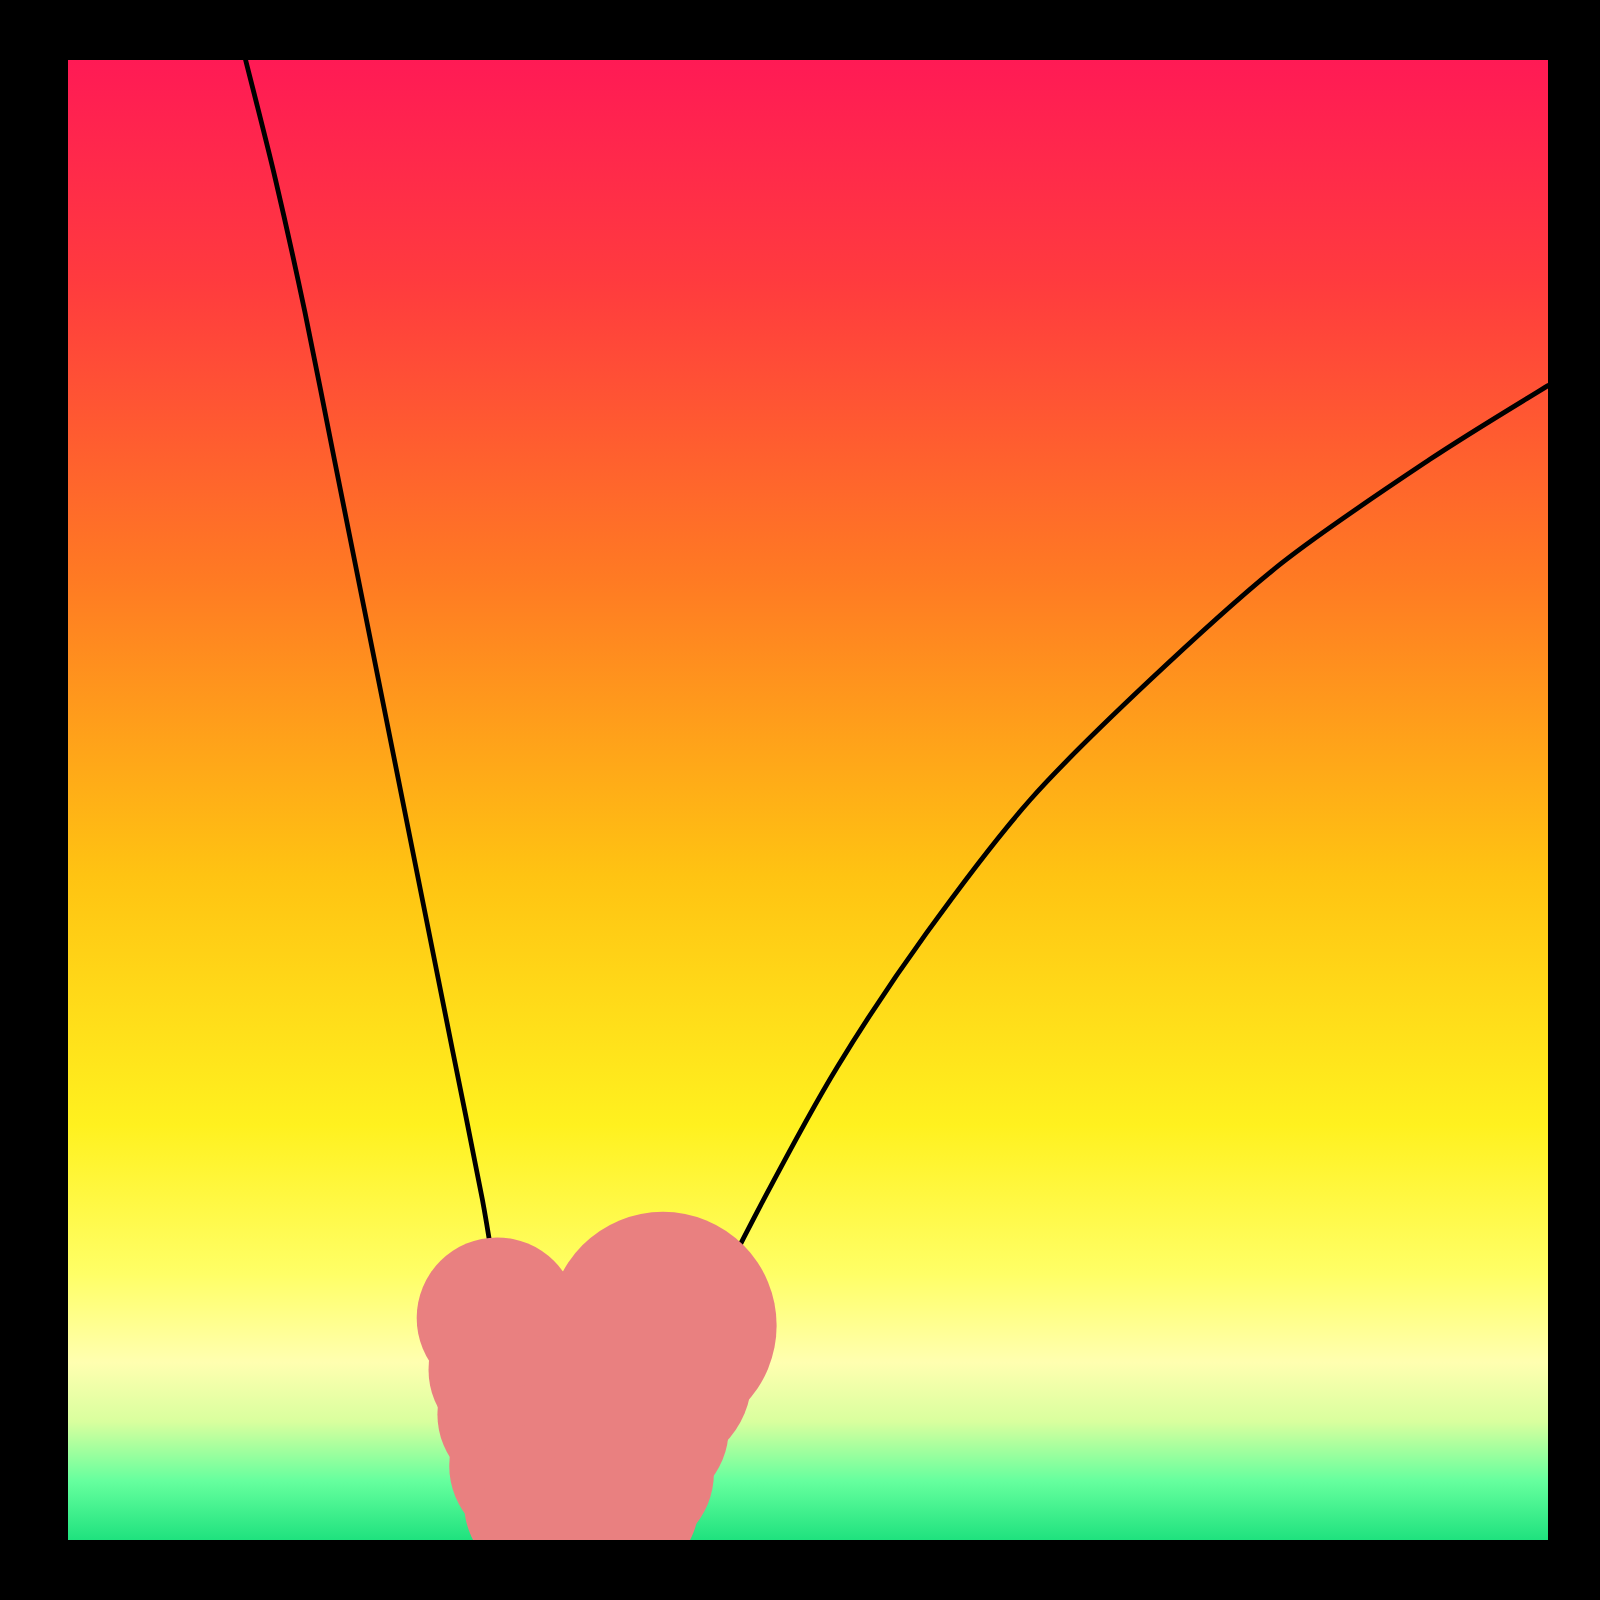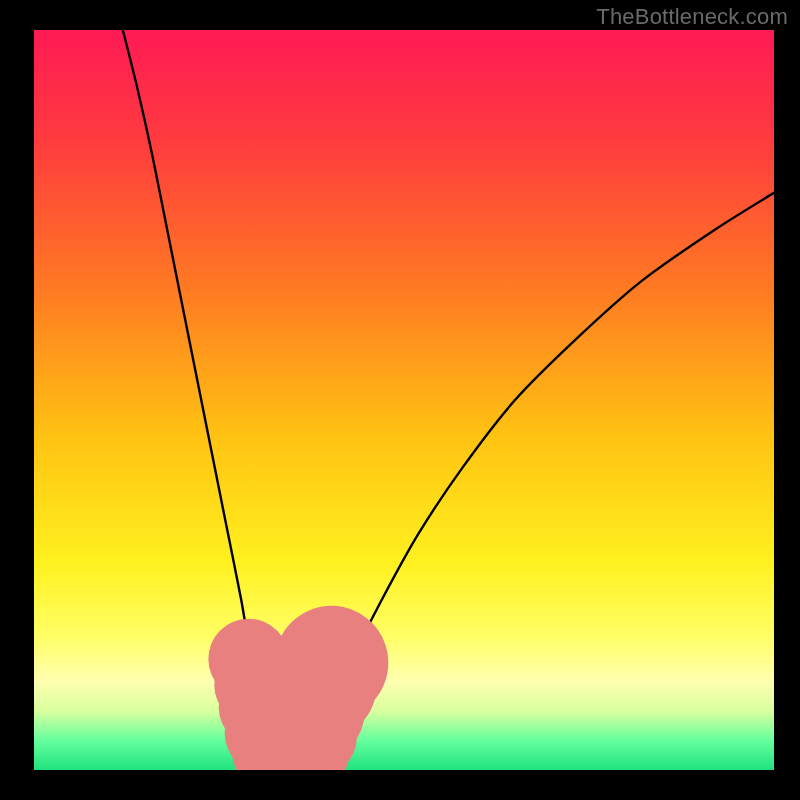--- a/index.html
+++ b/index.html
@@ -30,21 +30,20 @@
     letter-spacing: 0.2px;
     user-select: none;
   }
   svg { display: block; }
 </style>
 </head>
 <body>
 
 <div class="frame">
 
-  <div class="watermark">TheBottleneck.com</div>
 
   <div class="plot" id="plot" style="left: 34px; top: 30px; width: 740px; height: 740px;">
     <svg id="plot-svg" xmlns="http://www.w3.org/2000/svg" width="740" height="740" viewBox="0 0 740 740">
         <defs>
           <linearGradient id="bg-grad" x1="0" y1="0" x2="0" y2="1">
             <stop offset="0%" stop-color="#ff1a55"></stop>
             <stop offset="15%" stop-color="#ff3b3e"></stop>
             <stop offset="35%" stop-color="#ff7a23"></stop>
             <stop offset="55.00000000000001%" stop-color="#ffc312"></stop>
             <stop offset="72%" stop-color="#fff11f"></stop>

